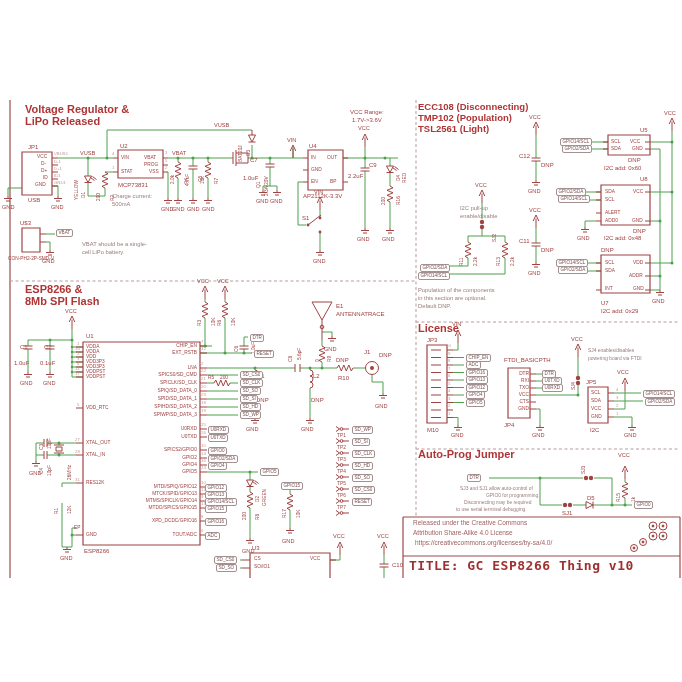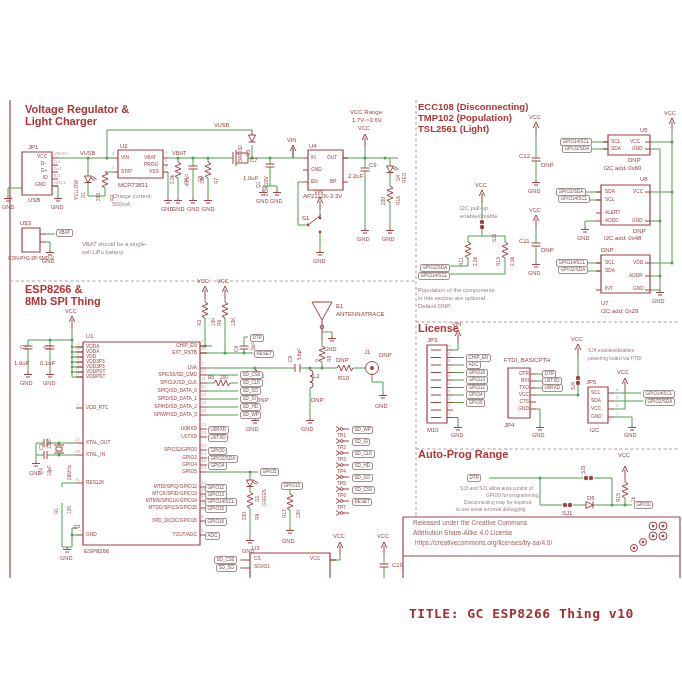--- a/index.html
+++ b/index.html
@@ -15,21 +15,21 @@
   .pnr{font-size:4.8px;transform:translateX(-100%);}
   .pnum{font-size:4.3px;color:#c09a9a;}
   .net{font-size:5.6px;}
   .flag{font-size:4.6px;color:#7a5050;border:0.5px solid #a39090;border-radius:2px;
         padding:0 1.5px;background:#fff;display:inline-block;line-height:5.6px;}
   .cmt{font-size:5.8px;color:#9a7d7d;}
   .cmt2{font-size:4.9px;color:#9a7d7d;}
   .rot{font-size:4.8px;transform:rotate(-90deg);transform-origin:0 0;}
   .cc{font-size:6.5px;color:#a06060;}
   .ttl{font-size:13px;font-weight:bold;font-family:"DejaVu Sans Mono",monospace;
-       color:#a03030;letter-spacing:0.5px;margin-top:48px;}
+       color:#a03030;letter-spacing:0.5px;}
   .w{stroke:#4ea04e;stroke-width:1;fill:none;}
   .r{stroke:#a04343;stroke-width:1;fill:none;}
   .rb{stroke:#a04343;stroke-width:1.2;fill:none;}
   .dash{stroke:#b59b9b;stroke-width:1;stroke-dasharray:3 2.5;fill:none;}
   .border{stroke:#9c4a4a;stroke-width:1.2;fill:none;}
   .dot{fill:#4ea04e;stroke:none;}
   .rf{fill:#a04343;stroke:none;}
 </style>
 </head>
 <body>
@@ -312,21 +312,21 @@
         <circle cx="653" cy="536" r="1" fill="#a04343"></circle>
           <circle cx="663" cy="536" r="1" fill="#a04343"></circle>
         <circle cx="643" cy="542" r="1" fill="#a04343"></circle>
           <circle cx="634" cy="548" r="1" fill="#a04343"></circle>
       </g>
     </g>
   </svg>
 
   <div id="labels">
       <span class="ann t1" style="left: 25px; top: 103px;">Voltage Regulator &amp;</span>
-      <span class="ann t1" style="left: 25px; top: 115px;">Light Charger</span>
+      <span class="ann t1" style="left: 25px; top: 115px;">LiPo Released</span>
       <span class="ann lbl" style="left: 28px; top: 144px;">JP1</span>
       <span class="ann pn" style="left: 37px; top: 154px;">VCC</span>
       <span class="ann pn" style="left: 41px; top: 161px;">D-</span>
       <span class="ann pn" style="left: 41px; top: 168px;">D+</span>
       <span class="ann pn" style="left: 43px; top: 175px;">ID</span>
       <span class="ann pn" style="left: 35px; top: 182px;">GND</span>
       <span class="ann lbl" style="left: 28px; top: 197px;">USB</span>
       <span class="ann pnum" style="left: 54px; top: 152px;">VBUS1</span>
       <span class="ann pnum" style="left: 54px; top: 160px;">D-1</span>
       <span class="ann pnum" style="left: 54px; top: 167px;">D+1</span>
@@ -453,21 +453,21 @@
       <span class="ann pn" style="left: 633px; top: 286px;">GND</span>
       <span class="ann lbl" style="left: 601px; top: 300px;">U7</span>
       <span class="ann lbl" style="left: 601px; top: 308px;">I2C add: 0x29</span>
       <span class="ann flag" style="left: 556px; top: 259px;">GPIO14/SCL</span>
       <span class="ann flag" style="left: 558px; top: 266px;">GPIO2/SDA</span>
       <span class="ann net" style="left: 652px; top: 298px;">GND</span>
       <span class="ann cmt" style="left: 418px; top: 287px;">Population of the components</span>
       <span class="ann cmt" style="left: 418px; top: 295px;">in this section are optional.</span>
       <span class="ann cmt" style="left: 418px; top: 303px;">Default DNP.</span>
       <span class="ann t1" style="left: 25px; top: 283px;">ESP8266 &amp;</span>
-      <span class="ann t1" style="left: 25px; top: 295px;">8Mb SPI Thing</span>
+      <span class="ann t1" style="left: 25px; top: 295px;">8Mb SPI Flash</span>
       <span class="ann net" style="left: 65px; top: 308px;">VCC</span>
       <span class="ann lbl" style="left: 20px; top: 344px;">C1</span>
       <span class="ann lbl" style="left: 44px; top: 344px;">C2</span>
       <span class="ann lbl" style="left: 14px; top: 360px;">1.0uF</span>
       <span class="ann lbl" style="left: 40px; top: 360px;">0.1uF</span>
       <span class="ann net" style="left: 20px; top: 380px;">GND</span>
       <span class="ann net" style="left: 43px; top: 380px;">GND</span>
       <span class="ann lbl" style="left: 86px; top: 333px;">U1</span>
       <span class="ann lbl" style="left: 84px; top: 548px;">ESP8266</span>
       <span class="ann pn" style="left: 86px; top: 344px;">VDDA</span>
@@ -670,21 +670,21 @@
       <span class="ann pn" style="left: 591px; top: 406px;">VCC</span>
       <span class="ann pn" style="left: 591px; top: 414px;">GND</span>
       <span class="ann pnum" style="left: 616px; top: 388px;">4</span>
       <span class="ann pnum" style="left: 616px; top: 396px;">3</span>
       <span class="ann pnum" style="left: 616px; top: 404px;">2</span>
       <span class="ann pnum" style="left: 616px; top: 412px;">1</span>
       <span class="ann flag" style="left: 643px; top: 390px;">GPIO14/SCL</span>
       <span class="ann flag" style="left: 645px; top: 398px;">GPIO2/SDA</span>
       <span class="ann net" style="left: 617px; top: 369px;">VCC</span>
       <span class="ann net" style="left: 624px; top: 432px;">GND</span>
-      <span class="ann t1" style="left: 418px; top: 448px;">Auto-Prog Range</span>
+      <span class="ann t1" style="left: 418px; top: 448px;">Auto-Prog Jumper</span>
       <span class="ann flag" style="left: 467px; top: 474px;">DTR</span>
       <span class="ann cmt2" style="left: 460px; top: 486px;">SJ3 and SJ1 allow auto-control of</span>
       <span class="ann cmt2" style="left: 486px; top: 493px;">GPIO0 for programming.</span>
       <span class="ann cmt2" style="left: 464px; top: 500px;">Disconnecting may be required</span>
       <span class="ann cmt2" style="left: 456px; top: 507px;">to use serial terminal debugging.</span>
       <span class="ann rot" style="left: 581px; top: 474px;">SJ3</span>
       <span class="ann lbl" style="left: 562px; top: 510px;">SJ1</span>
       <span class="ann lbl" style="left: 587px; top: 495px;">D5</span>
       <span class="ann rot" style="left: 616px; top: 502px;">R15</span>
       <span class="ann rot" style="left: 631px; top: 502px;">1k</span>

